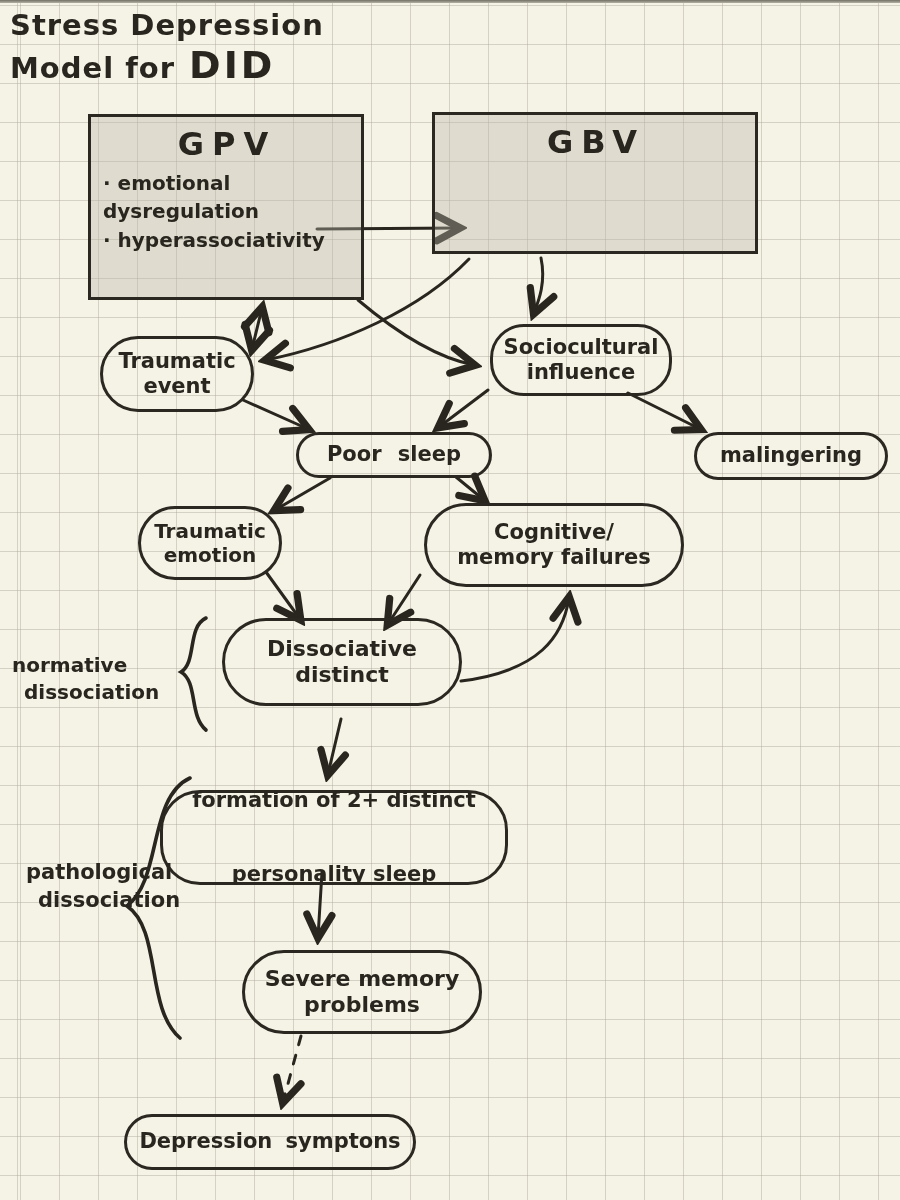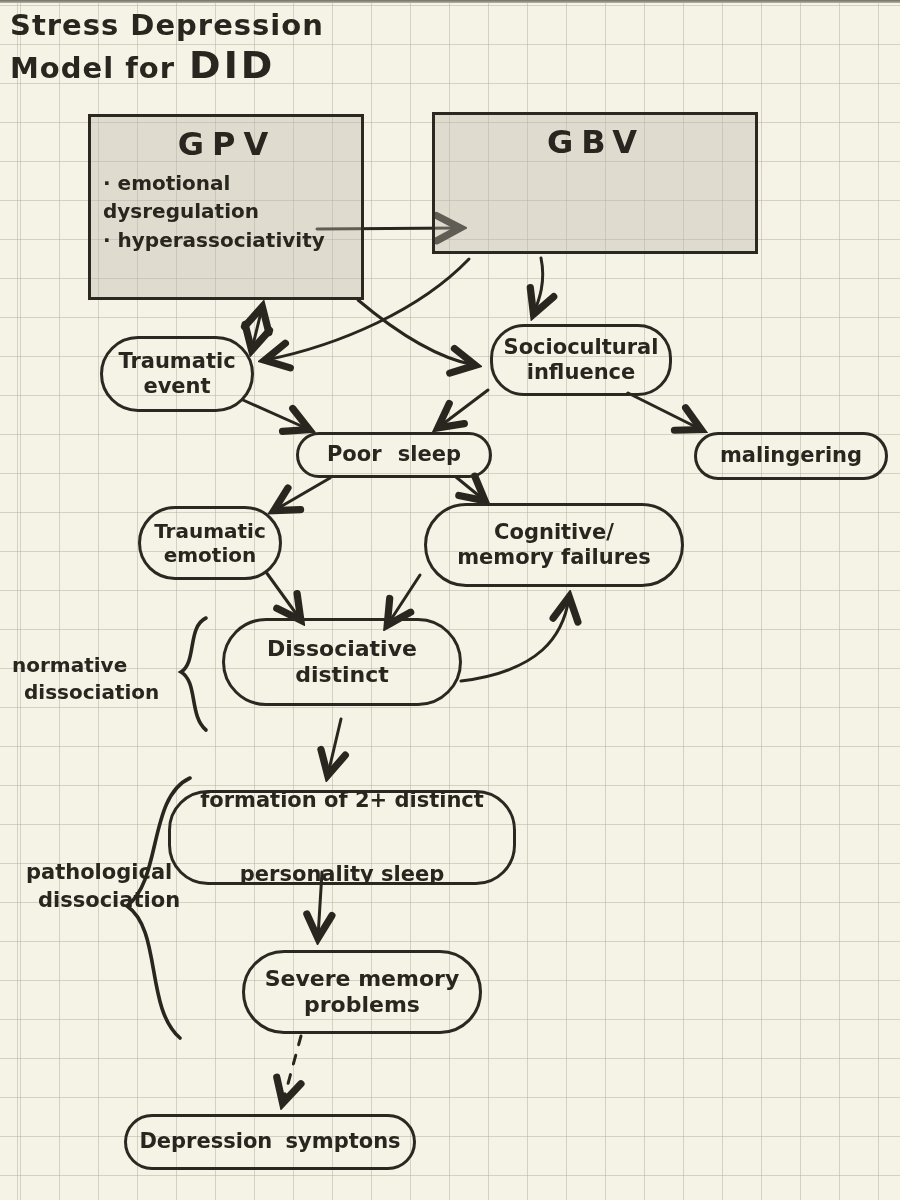--- a/index.html
+++ b/index.html
@@ -124,21 +124,21 @@
   <div class="oval" style="left:412px;top:503px;width:260px;height:84px;border-radius:42px;margin-left:12px;">
     <span>Cognitive/</span>
     <span>memory failures</span>
   </div>
 
   <div class="oval" style="left:222px;top:618px;width:240px;height:88px;border-radius:46px;font-size:22px;">
     <span>Dissociative</span>
     <span>distinct</span>
   </div>
 
-  <div class="oval" style="left:168px;top:790px;width:348px;height:95px;border-radius:40px;gap:48px;">
+  <div class="oval" style="left:160px;top:790px;width:348px;height:95px;border-radius:40px;gap:48px;">
     <span>formation of 2+ distinct</span>
     <span>personality sleep</span>
   </div>
 
   <div class="oval" style="left:242px;top:950px;width:240px;height:84px;border-radius:44px;font-size:22px;">
     <span>Severe memory</span>
     <span>problems</span>
   </div>
 
   <div class="oval" style="left:124px;top:1114px;width:292px;height:56px;border-radius:28px;word-spacing:6px;">

